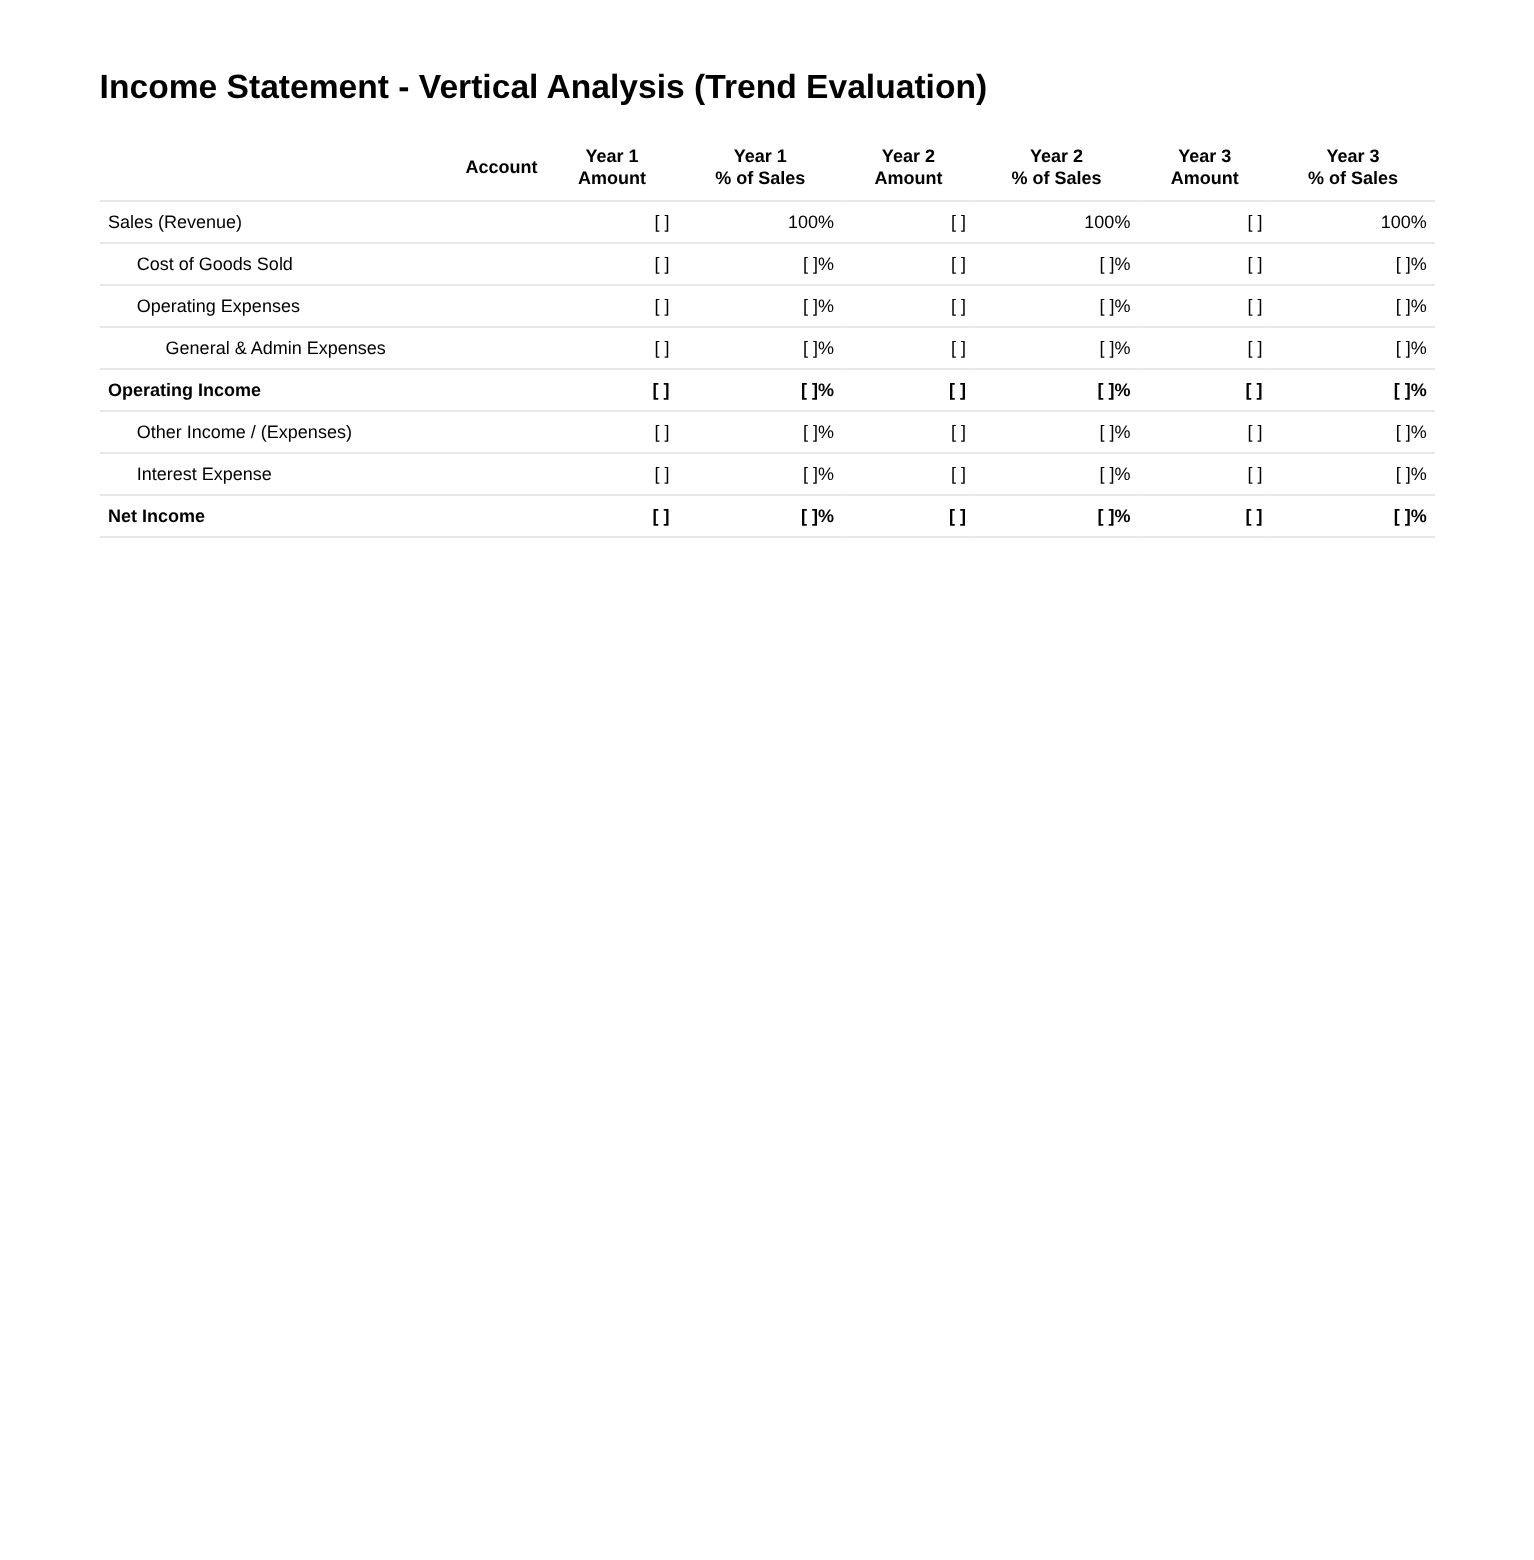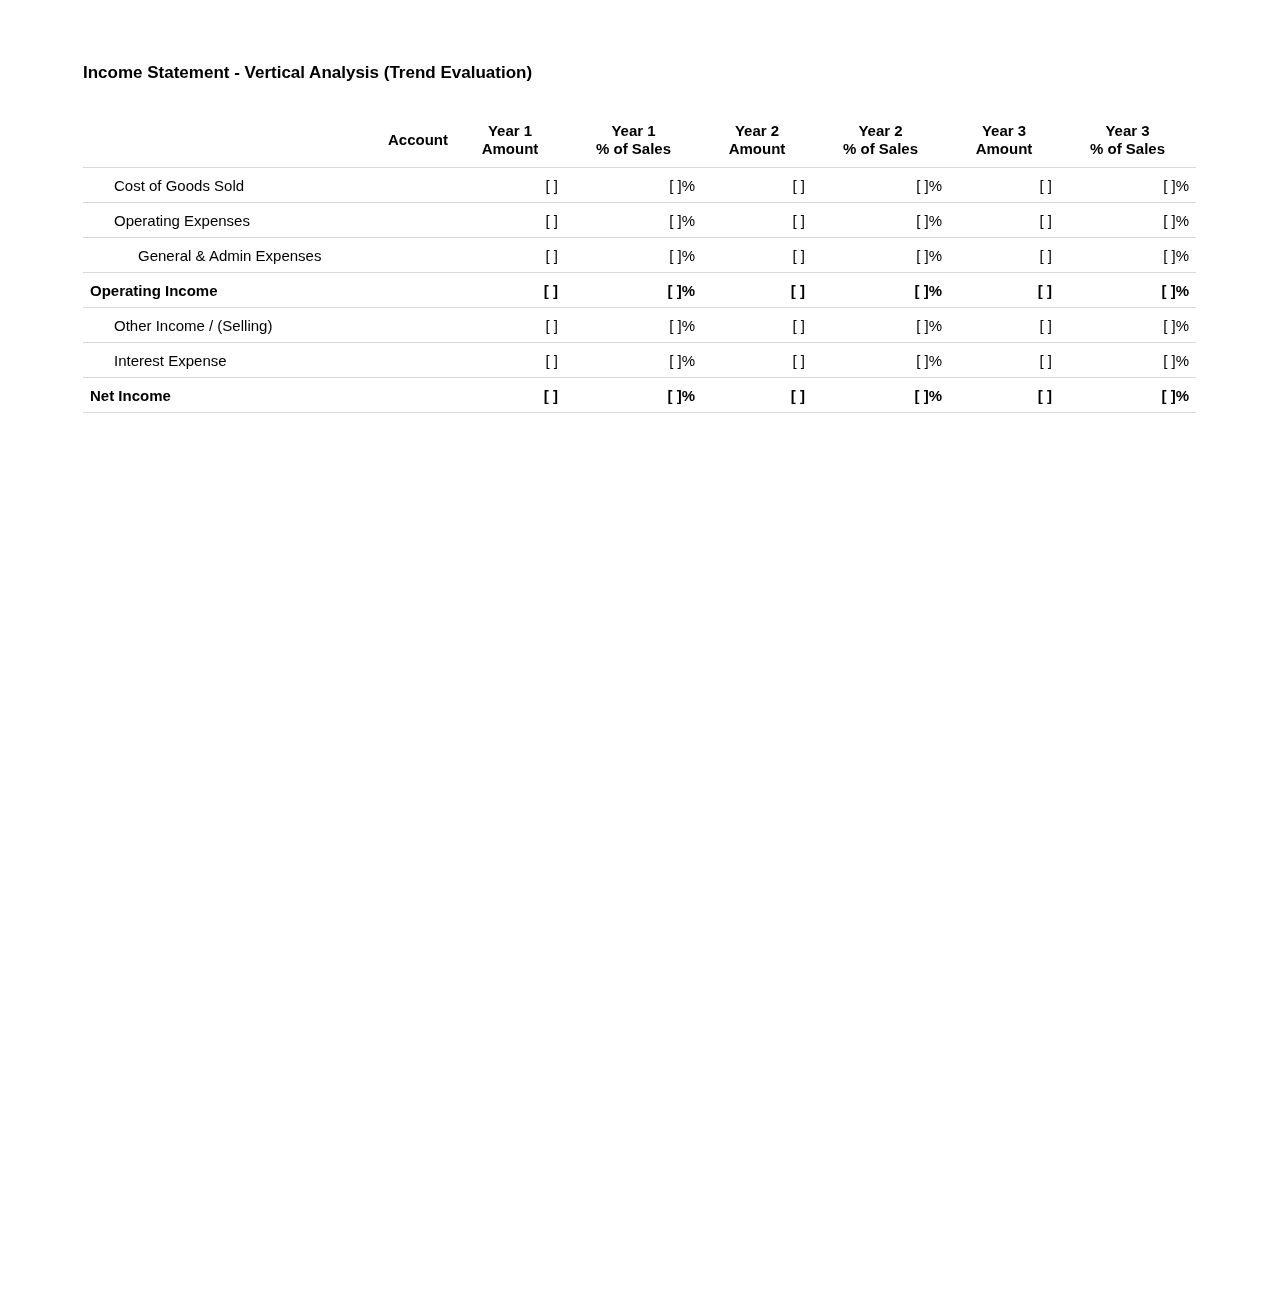--- a/index.html
+++ b/index.html
@@ -10,21 +10,21 @@
     background: #ffffff;
     font-family: "Liberation Sans", sans-serif;
     color: #000000;
     overflow: hidden;
   }
   .title {
     position: absolute;
     left: 83px;
     top: 60px;
     margin: 0;
-    font-size: 17px;
+    font-size: 28px;
     line-height: 25px;
     font-weight: 700;
     white-space: nowrap;
   }
   table.statement {
     position: absolute;
     left: 83px;
     top: 110px;
     width: 1113px;
     border-collapse: collapse;
@@ -100,20 +100,29 @@
             <span class="hline">Amount</span>
           </th>
           <th>
             <span class="hline">Year 3</span>
             <span class="hline">% of Sales</span>
           </th>
         </tr>
     </thead>
     <tbody id="table-body">
 
+    <tr>
+          <td class="account indent-0">Sales (Revenue)</td>
+          <td class="num">[ ]</td>
+          <td class="num">100%</td>
+          <td class="num">[ ]</td>
+          <td class="num">100%</td>
+          <td class="num">[ ]</td>
+          <td class="num">100%</td>
+        </tr>
         <tr>
           <td class="account indent-1">Cost of Goods Sold</td>
           <td class="num">[ ]</td>
           <td class="num">[ ]%</td>
           <td class="num">[ ]</td>
           <td class="num">[ ]%</td>
           <td class="num">[ ]</td>
           <td class="num">[ ]%</td>
         </tr>
         <tr>
@@ -137,21 +146,21 @@
         <tr class="bold">
           <td class="account indent-0">Operating Income</td>
           <td class="num">[ ]</td>
           <td class="num">[ ]%</td>
           <td class="num">[ ]</td>
           <td class="num">[ ]%</td>
           <td class="num">[ ]</td>
           <td class="num">[ ]%</td>
         </tr>
         <tr>
-          <td class="account indent-1">Other Income / (Selling)</td>
+          <td class="account indent-1">Other Income / (Expenses)</td>
           <td class="num">[ ]</td>
           <td class="num">[ ]%</td>
           <td class="num">[ ]</td>
           <td class="num">[ ]%</td>
           <td class="num">[ ]</td>
           <td class="num">[ ]%</td>
         </tr>
         <tr>
           <td class="account indent-1">Interest Expense</td>
           <td class="num">[ ]</td>

